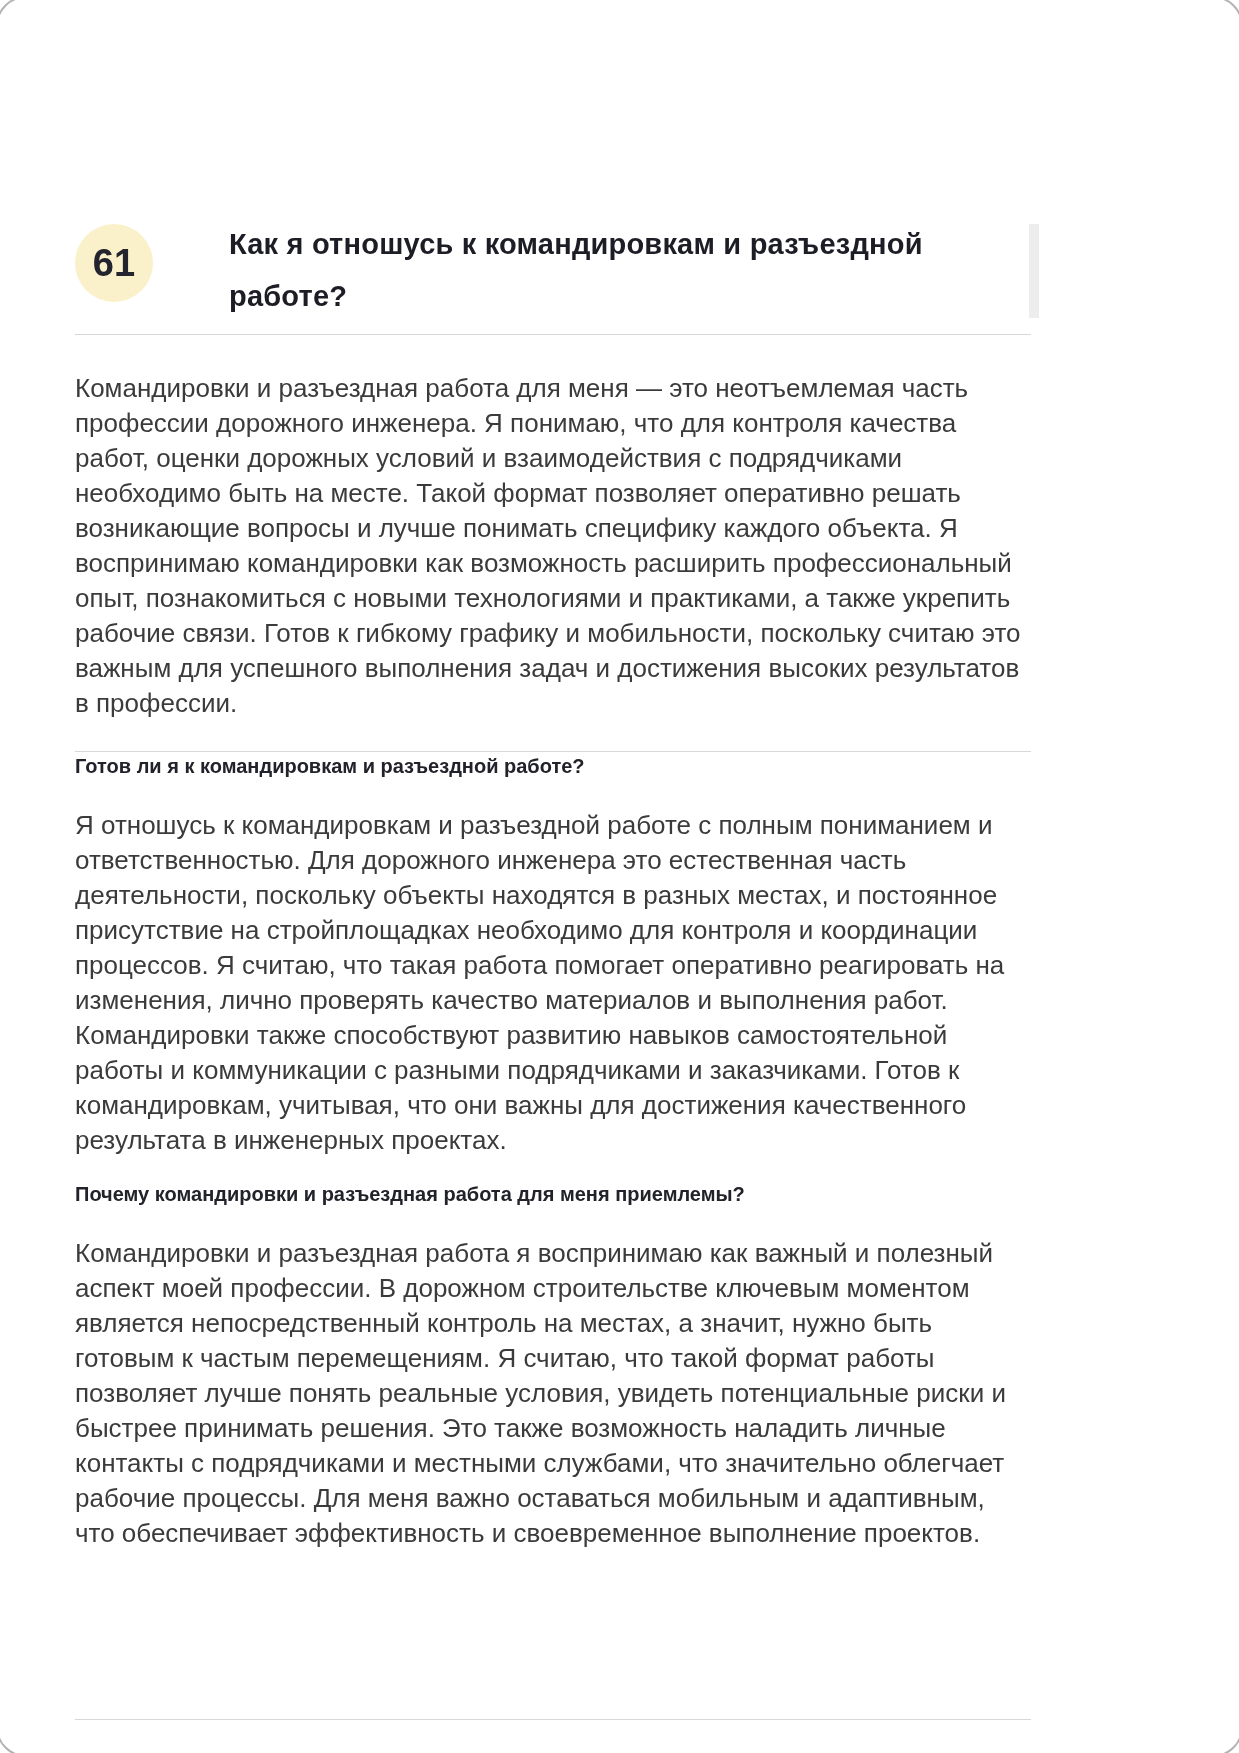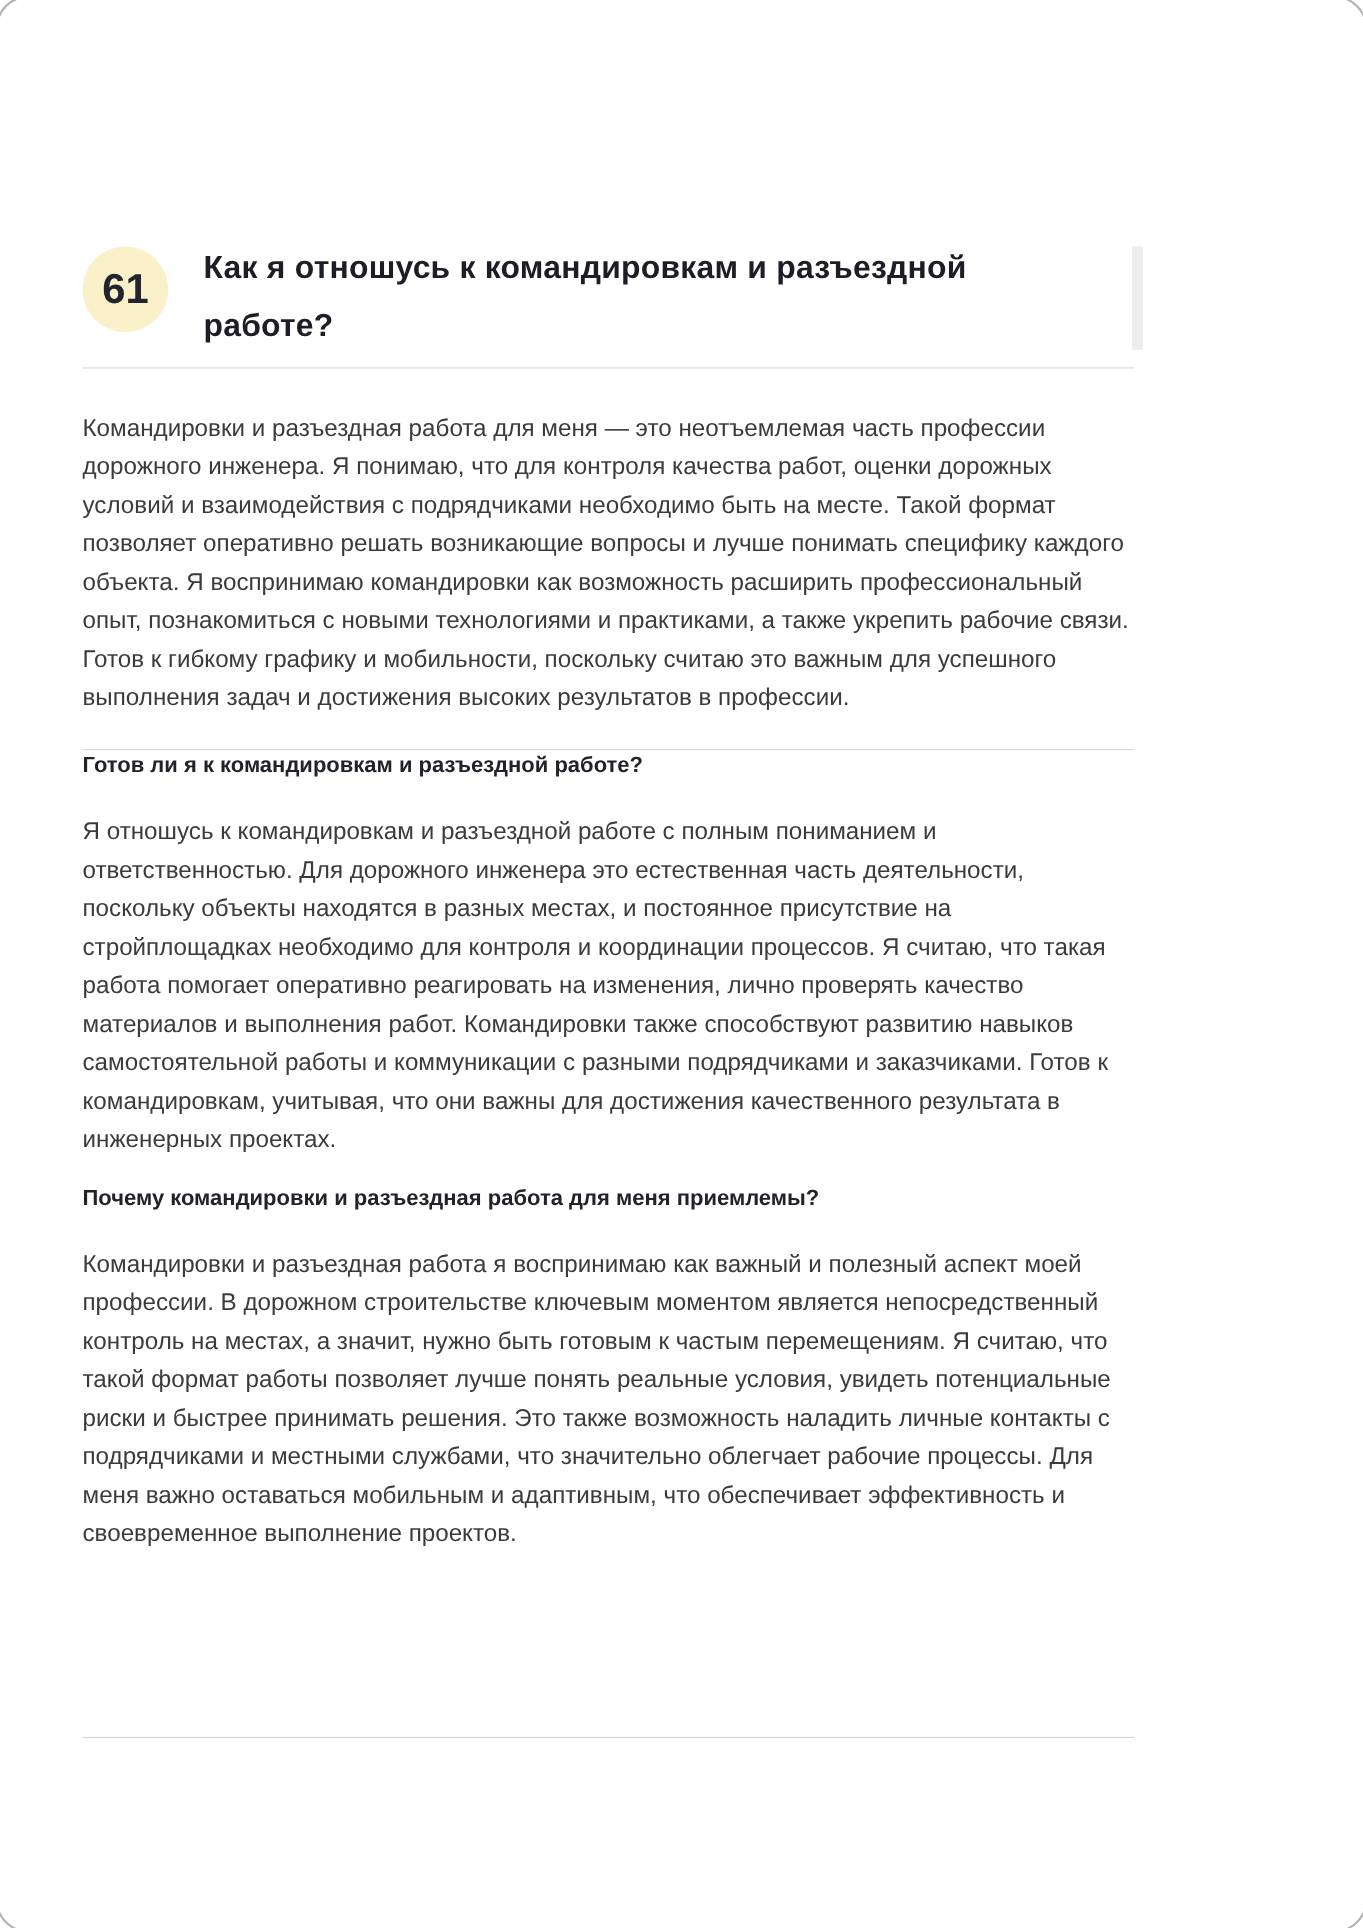--- a/index.html
+++ b/index.html
@@ -23,55 +23,56 @@
   .content {
     position: absolute;
     left: 75px;
     top: 0;
     width: 956px;
   }
   .header {
     display: flex;
     align-items: flex-start;
     margin-top: 218px;
+    gap: 28px;
   }
   .badge {
     flex: 0 0 78px;
     width: 78px;
     height: 78px;
     border-radius: 50%;
     background: #FAF1CB;
     color: #23242e;
     font-size: 38px;
     font-weight: 700;
     display: flex;
     align-items: center;
     justify-content: center;
     margin-top: 6px;
   }
   .title {
-    margin-left: 32px;
+    margin-left: 48px;
     max-width: 820px;
     font-size: 29px;
     font-weight: 700;
     color: #1d1d26;
     line-height: 52px;
     letter-spacing: 0.2px;
   }
   .divider {
     border: none;
     border-top: 1px solid #d7d7d7;
     height: 0;
     width: 100%;
   }
   .d-title   { margin-top: 12px; }
   .d-section { margin-top: 30px; }
   .d-bottom  { margin-top: 168px; }
   .para {
-    font-size: 22px;
+    font-size: 26px;
     line-height: 35px;
     color: #3b3b3b;
   }
   .intro { margin-top: 36px; }
   .q {
     font-size: 20px;
     font-weight: 700;
     color: #22222b;
     line-height: 28px;
   }

